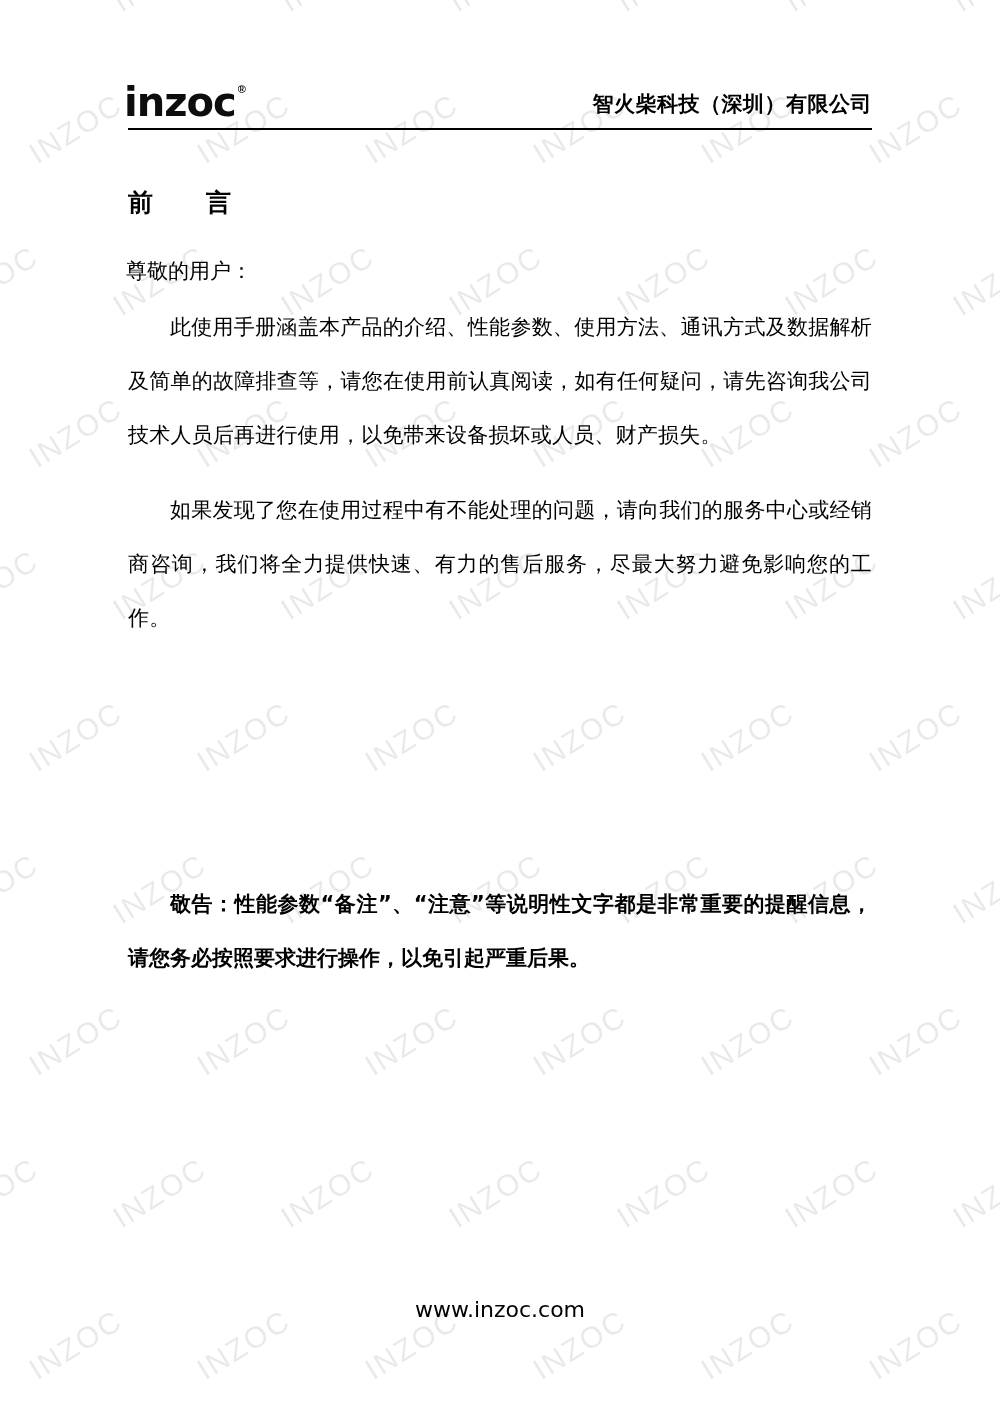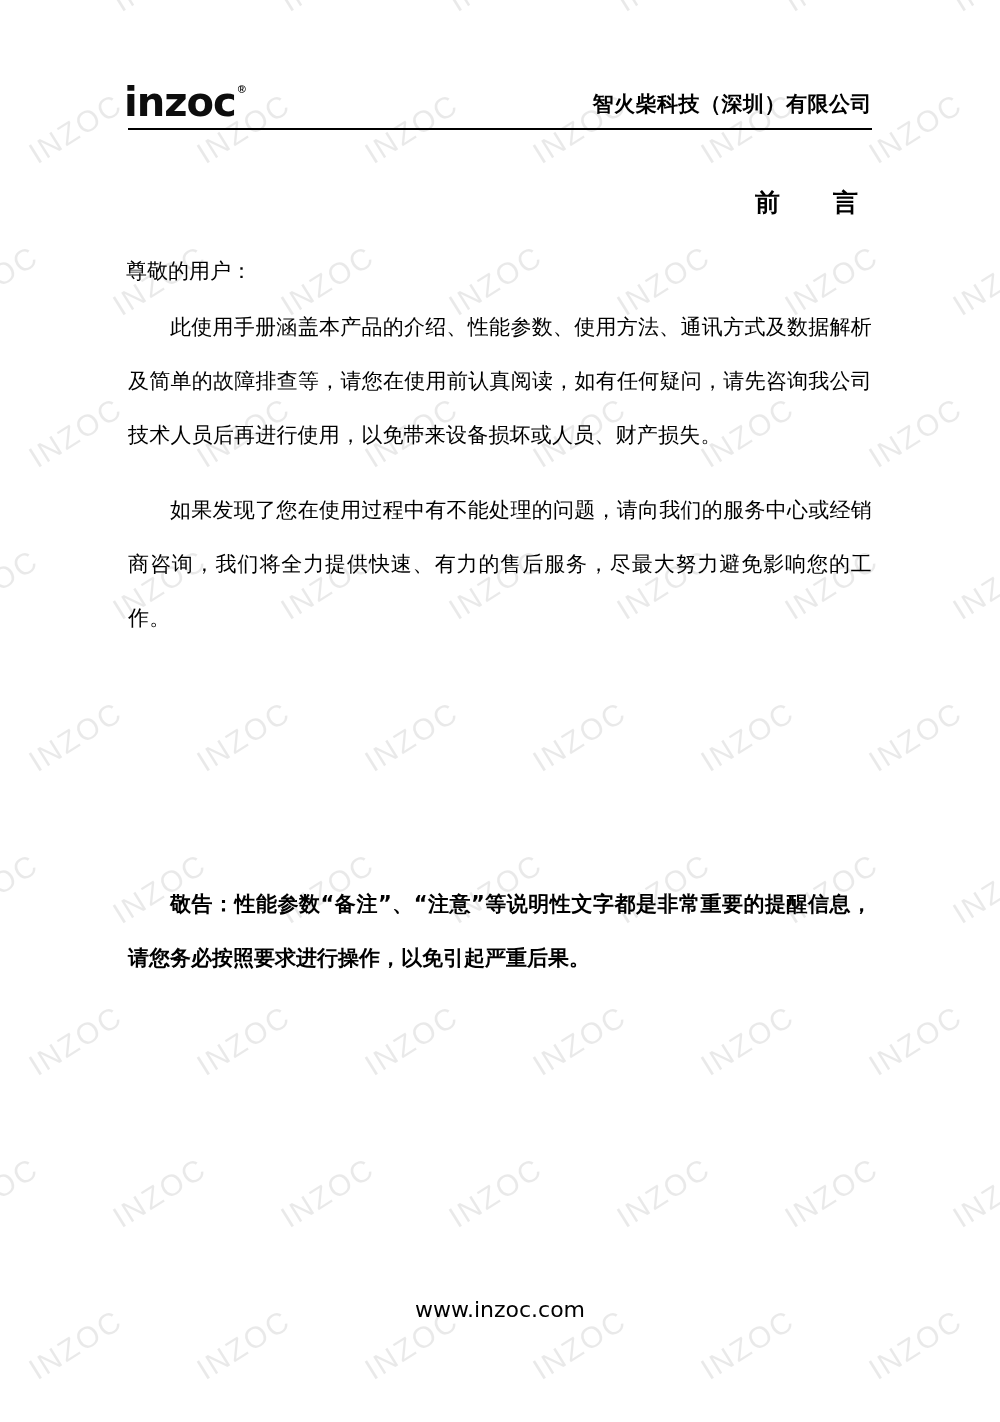--- a/index.html
+++ b/index.html
@@ -83,21 +83,21 @@
     font-family: "DejaVu Sans", "Liberation Sans", sans-serif;
     font-size: 21px;
     font-weight: 700;
     color: #000;
     padding-bottom: 4px;
     letter-spacing: 0.5px;
   }
 
   
   .doc-title {
-    text-align: right;
+    text-align: left;
     font-family: "DejaVu Sans", "Liberation Sans", sans-serif;
     font-size: 25px;
     font-weight: 700;
     letter-spacing: 14px;
     margin-top: 56px;
     margin-bottom: 0;
   }
 
   
   .salutation {

